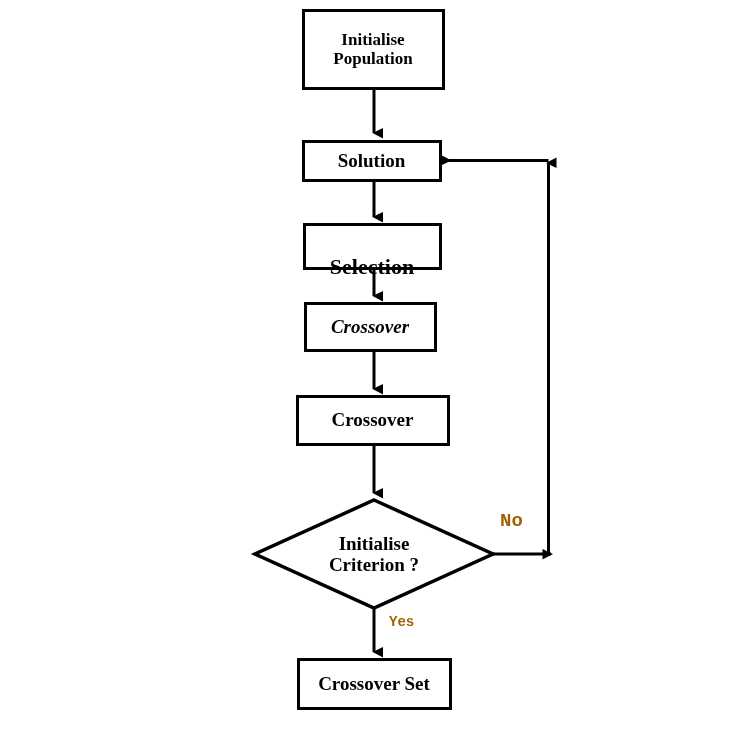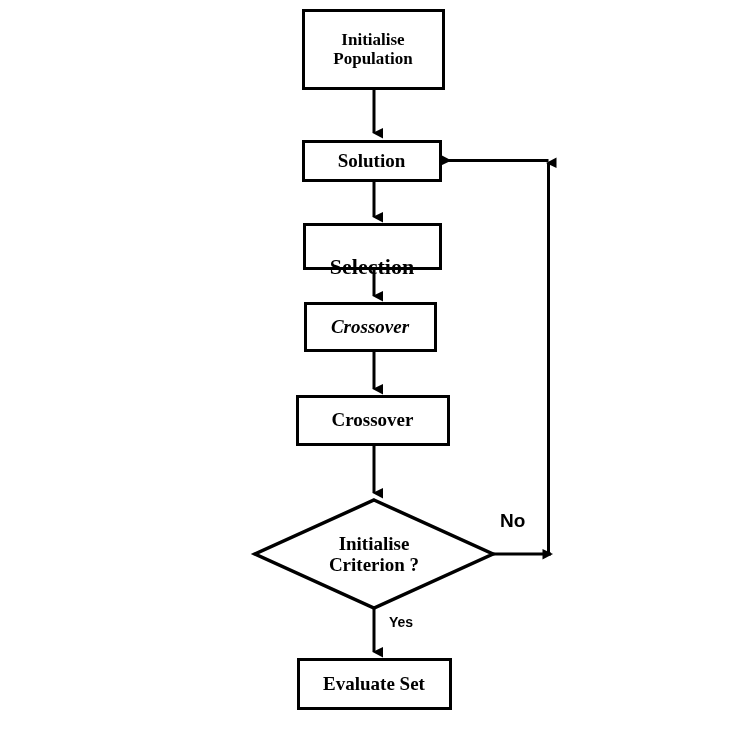--- a/index.html
+++ b/index.html
@@ -32,23 +32,23 @@
     text-align: center;
     color: #000000;
     font-weight: bold;
     font-family: "Liberation Serif", "DejaVu Serif", serif;
     line-height: 1.12;
     pointer-events: none;
     white-space: pre-line;
   }
   .edge-label {
     position: absolute;
-    color: #000000;
+    color: #a16207;
     font-weight: bold;
-    font-family: Liberation Sans, sans-serif;
+    font-family: Liberation Mono, monospace;
     pointer-events: none;
     white-space: nowrap;
   }
 </style>
 </head>
 <body>
 
 <div id="canvas">
 
   <svg id="flow-svg" width="754" height="740" viewBox="0 0 754 740">
@@ -107,19 +107,19 @@
 
   <div class="node-label" style="left:304px; top:224px; width:136px; height:44px; font-size:22px;margin-top:21px;">Selection</div>
 
   <div class="node-label" style="left:305px; top:303px; width:130px; height:47px; font-size:19px;font-style:italic;">Crossover</div>
 
   <div class="node-label" style="left:297px; top:396px; width:151px; height:48px; font-size:19px;">Crossover</div>
 
   <div class="node-label" style="left:275px; top:524px; width:198px; height:60px; font-size:19px;">Initialise
 Criterion ?</div>
 
-  <div class="node-label" style="left:298px; top:659px; width:152px; height:49px; font-size:19px;">Evaluate Set</div>
+  <div class="node-label" style="left:298px; top:659px; width:152px; height:49px; font-size:19px;">Crossover Set</div>
 
   <div class="edge-label" style="left:500px; top:510px; font-size:19px;">No</div>
 
   <div class="edge-label" style="left:389px; top:614px; font-size:14px;">Yes</div>
 
 </div>
 
 </body></html>

